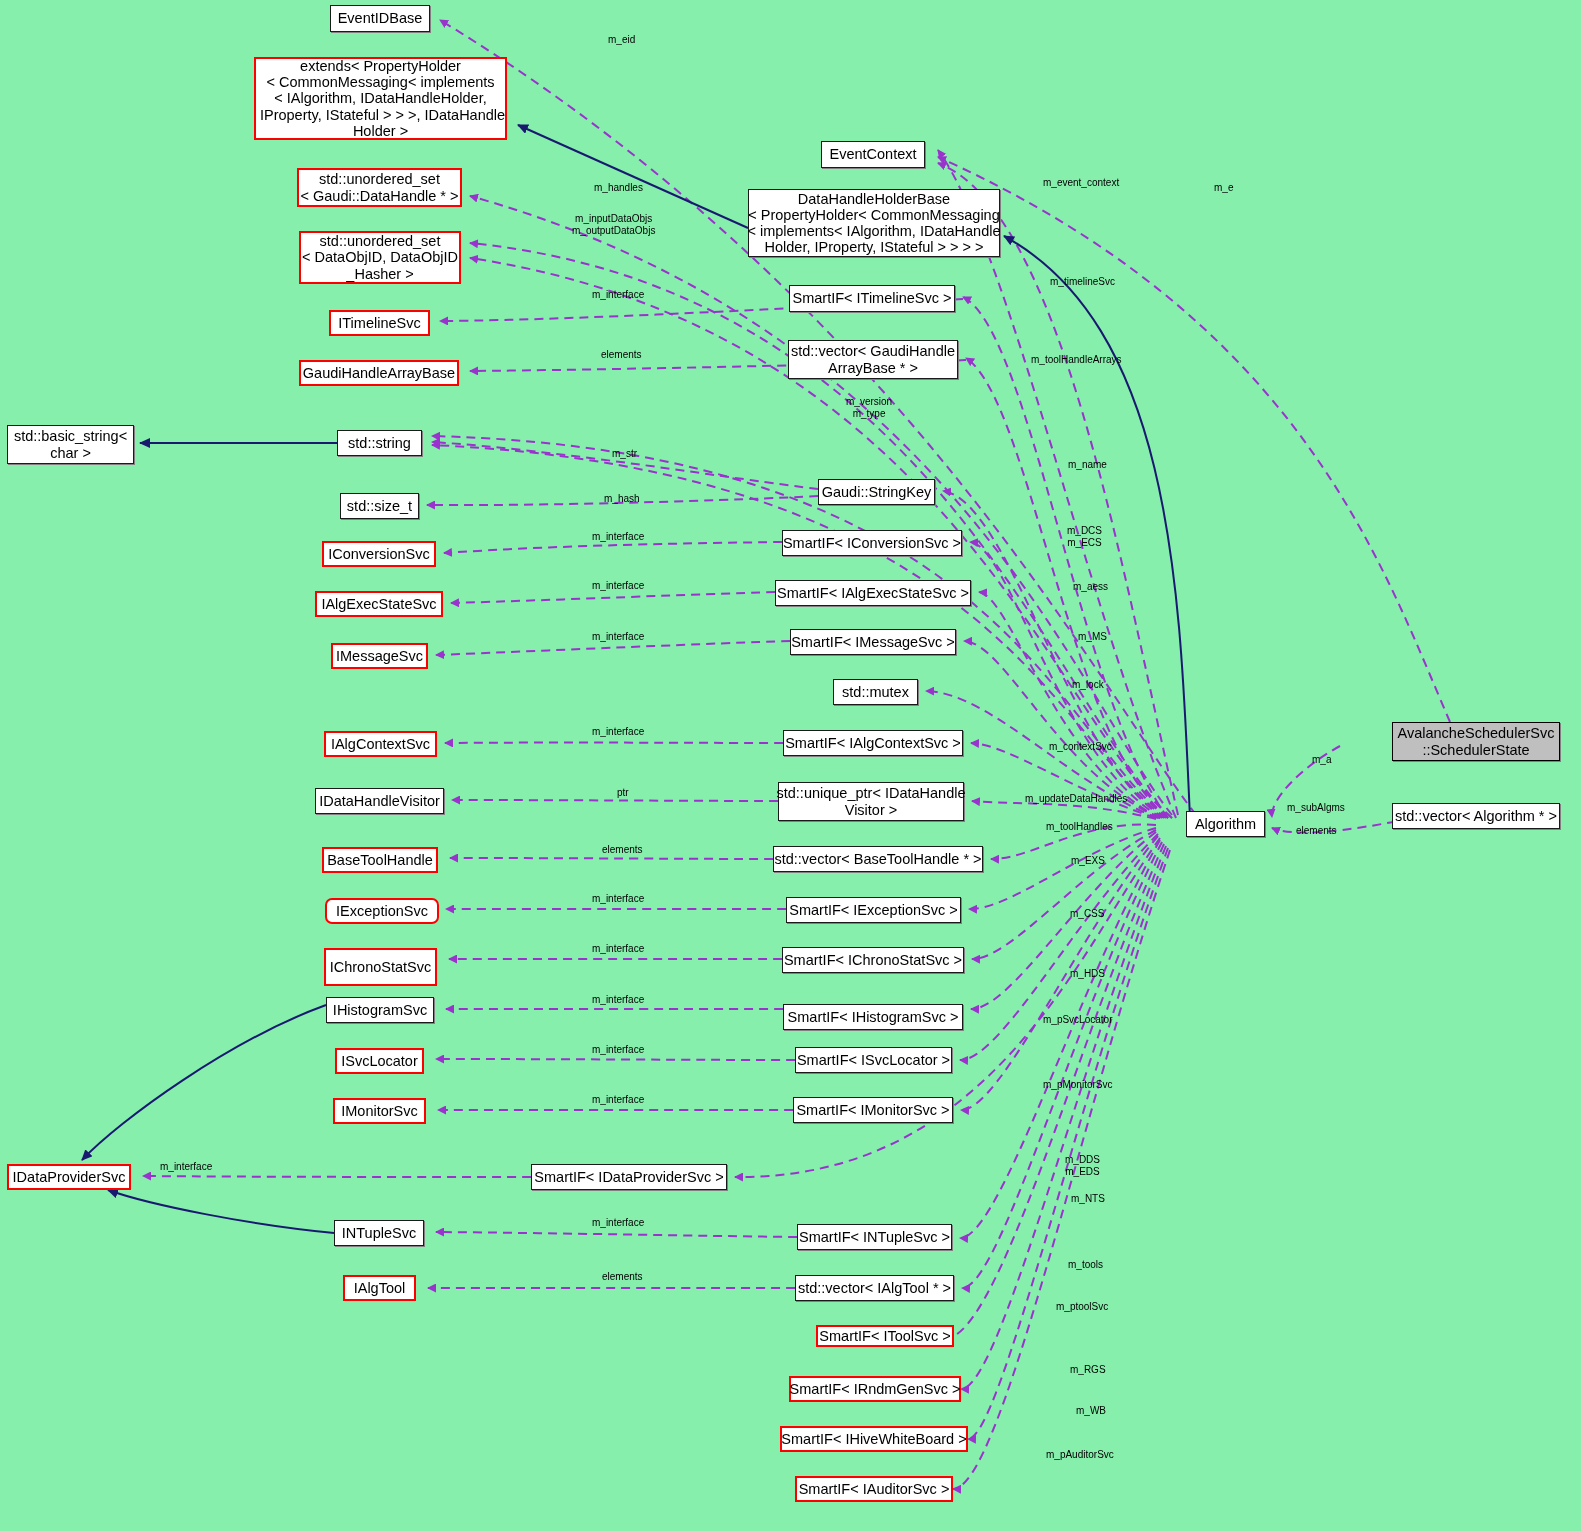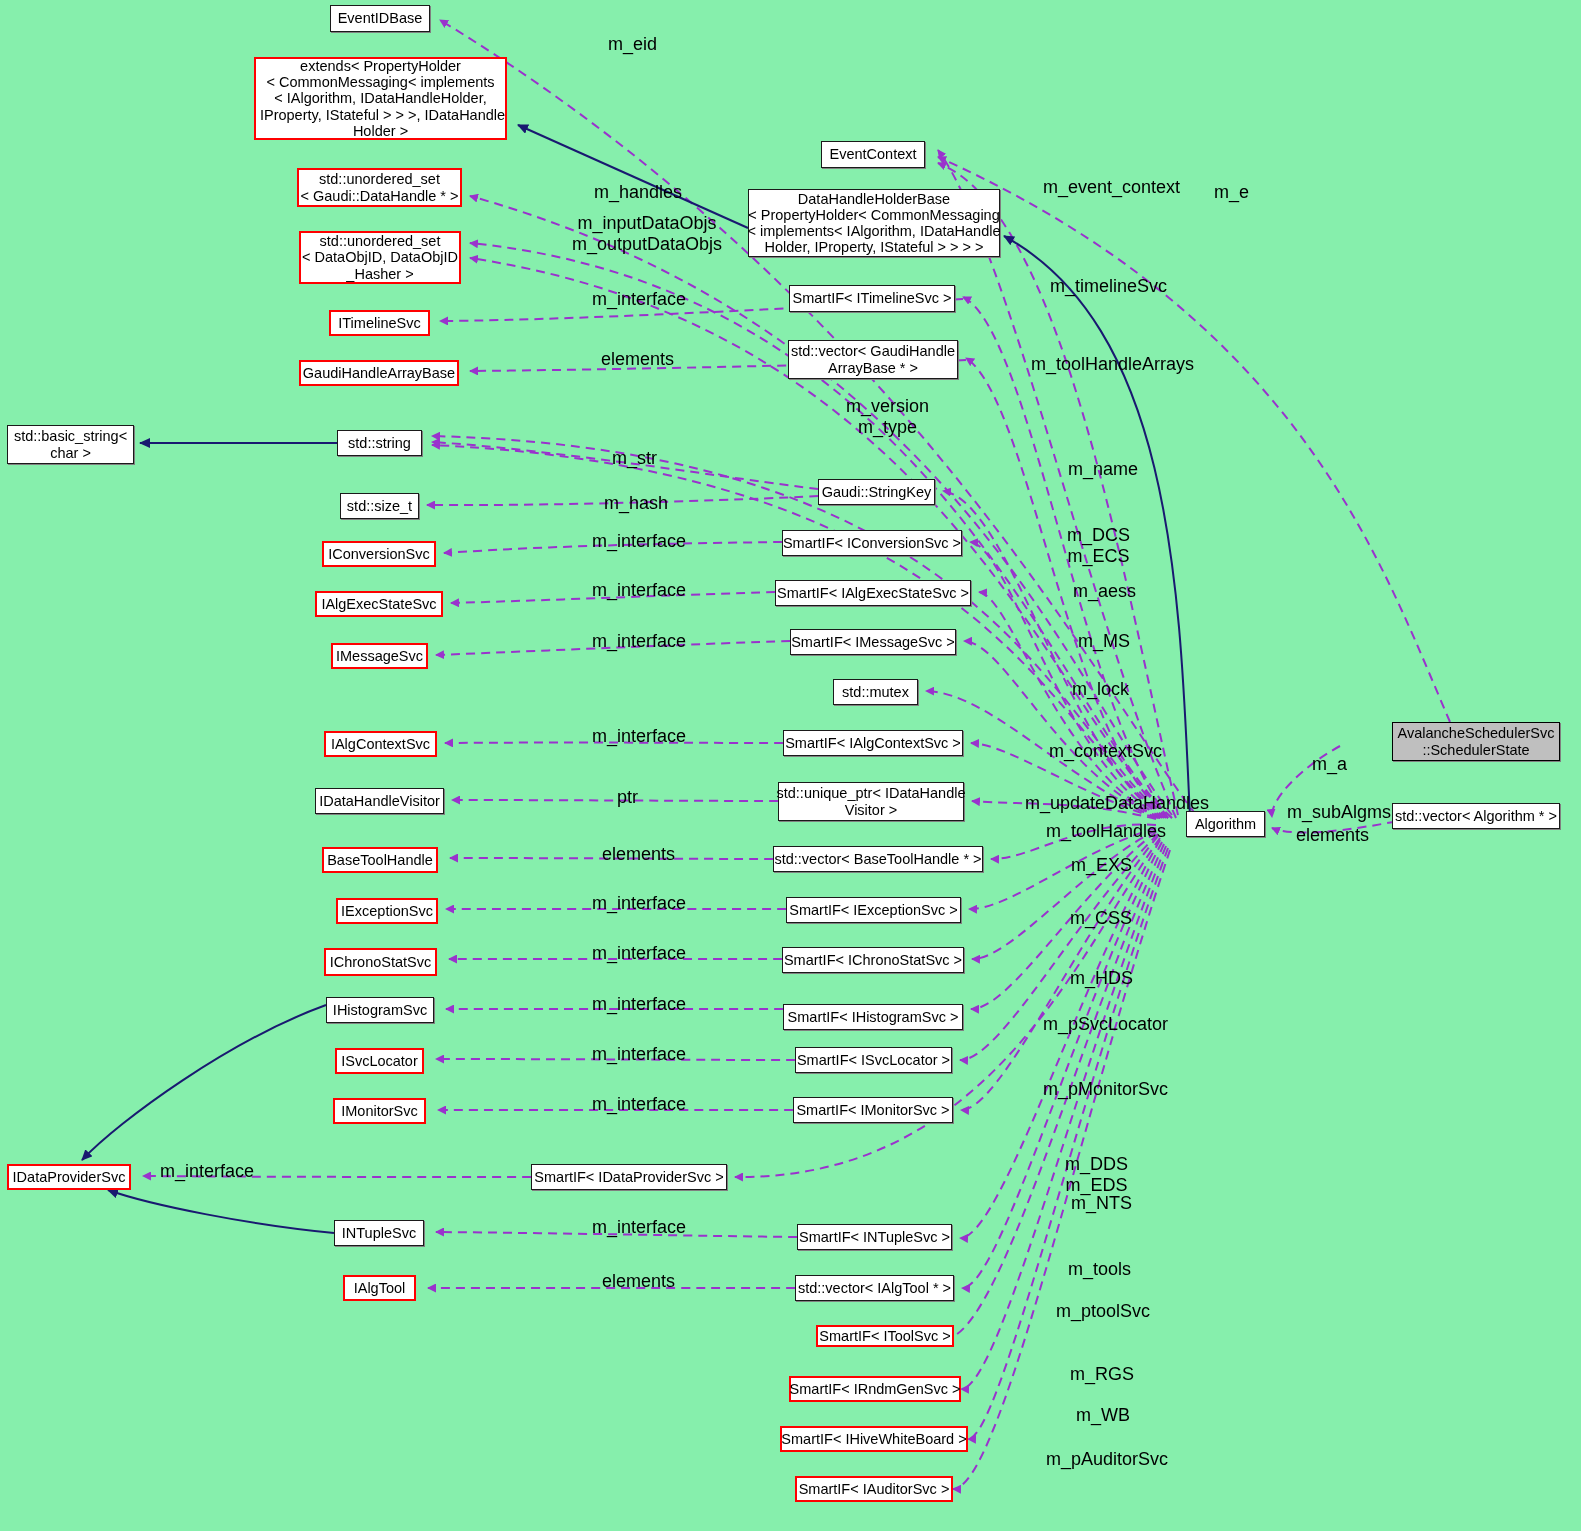--- a/index.html
+++ b/index.html
@@ -27,21 +27,21 @@
     border:1px solid #000000;
     white-space:pre;
     padding:1px 4px;
     z-index:5;
   }
   .node.black  { border-color:#1a1a1a; box-shadow:1px 1px 0 0 #808080; }
   .node.red    { border:2px solid #ff0000; box-shadow:none; }
   .node.filled { background:#bfbfbf; border:1px solid #000000; box-shadow:1px 1px 0 0 #808080; }
   .elabel {
     position:absolute;
-    font-size:18px;
+    font-size:10px;
     color:#000000;
     white-space:pre;
     text-align:center;
     line-height:1.15;
     z-index:6;
   }
 </style>
 </head>
 <body>
 
@@ -162,23 +162,23 @@
       <div class="node black" style="left: 778px; top: 782px; width: 186px; height: 39px;">std::unique_ptr&lt; IDataHandle
 Visitor &gt;</div>
       <div class="node black" style="left: 315px; top: 788px; width: 129px; height: 26px;">IDataHandleVisitor</div>
       <div class="node black" style="left: 1186px; top: 811px; width: 79px; height: 26px;">Algorithm</div>
       <div class="node black" style="left: 1392px; top: 803px; width: 168px; height: 26px;">std::vector&lt; Algorithm * &gt;</div>
       <div class="node filled" style="left: 1392px; top: 722px; width: 168px; height: 39px;">AvalancheSchedulerSvc
 ::SchedulerState</div>
       <div class="node black" style="left: 773px; top: 846px; width: 210px; height: 26px;">std::vector&lt; BaseToolHandle * &gt;</div>
       <div class="node red" style="left: 322px; top: 847px; width: 116px; height: 26px;">BaseToolHandle</div>
       <div class="node black" style="left: 786px; top: 897px; width: 175px; height: 26px;">SmartIF&lt; IExceptionSvc &gt;</div>
-      <div class="node red" style="left: 336px; top: 898px; width: 102px; height: 26px;">IExceptionSvc</div>
+      <div class="node red" style="left: 325px; top: 898px; width: 114px; height: 26px; border-radius: 7px;">IExceptionSvc</div>
       <div class="node black" style="left: 782px; top: 947px; width: 182px; height: 26px;">SmartIF&lt; IChronoStatSvc &gt;</div>
-      <div class="node red" style="left: 324px; top: 948px; width: 113px; height: 28px;">IChronoStatSvc</div>
+      <div class="node red" style="left: 324px; top: 948px; width: 113px; height: 38px;">IChronoStatSvc</div>
       <div class="node black" style="left: 783px; top: 997px; width: 180px; height: 26px; margin-top: 7px;">SmartIF&lt; IHistogramSvc &gt;</div>
       <div class="node black" style="left: 326px; top: 997px; width: 108px; height: 26px;">IHistogramSvc</div>
       <div class="node black" style="left: 795px; top: 1047px; width: 157px; height: 26px;">SmartIF&lt; ISvcLocator &gt;</div>
       <div class="node red" style="left: 335px; top: 1048px; width: 89px; height: 26px;">ISvcLocator</div>
       <div class="node black" style="left: 793px; top: 1097px; width: 160px; height: 26px;">SmartIF&lt; IMonitorSvc &gt;</div>
       <div class="node red" style="left: 333px; top: 1098px; width: 93px; height: 26px;">IMonitorSvc</div>
       <div class="node black" style="left: 531px; top: 1164px; width: 196px; height: 26px;">SmartIF&lt; IDataProviderSvc &gt;</div>
       <div class="node red" style="left: 7px; top: 1164px; width: 124px; height: 26px;">IDataProviderSvc</div>
       <div class="node black" style="left: 797px; top: 1224px; width: 155px; height: 26px;">SmartIF&lt; INTupleSvc &gt;</div>
       <div class="node black" style="left: 334px; top: 1220px; width: 90px; height: 26px;">INTupleSvc</div>

